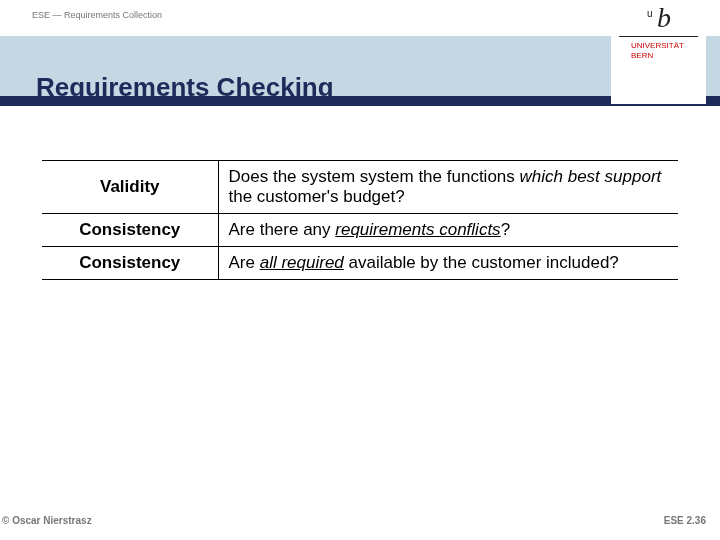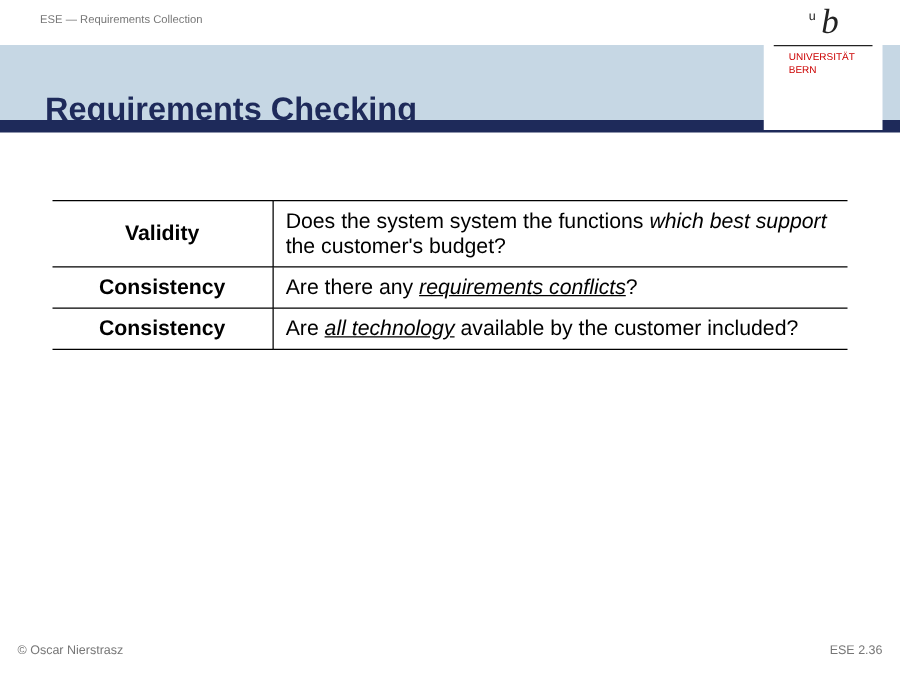--- a/index.html
+++ b/index.html
@@ -99,24 +99,25 @@
     font-weight: bold;
   }
   .hr-top td { border-top: 1.5px solid #000; }
   .hr-bot td { border-bottom: 1.5px solid #000; }
   .vr { border-right: 1.5px solid #000; }
   em.u { font-style: italic; text-decoration: underline; }
   em.i { font-style: italic; }
   .footer {
     position: absolute;
     bottom: 14px;
-    left: 14px;
+    left: 2px;
     right: 14px;
     font-size: 10px;
     color: #777;
+    font-weight: bold;
   }
   .footer .right { float: right; }
 </style>
 </head>
 <body>
 
 <div class="header-label">ESE — Requirements Collection</div>
 
 <div class="title-band"></div>
 <div class="title">Requirements Checking</div>
@@ -141,21 +142,21 @@
     </tr>
     <tr class="hr-bot">
       <td class="label vr">Consistency</td>
       <td>
         <span>Are there any </span><em class="u">requirements conflicts</em><span>?</span>
       </td>
     </tr>
     <tr class="hr-bot">
       <td class="label vr">Consistency</td>
       <td>
-        <span>Are </span><em class="u">all technology</em><span> available by the customer included?</span>
+        <span>Are </span><em class="u">all required</em><span> available by the customer included?</span>
       </td>
     </tr>
   </tbody>
     </table>
 </div>
 
 <div class="footer">
   <span>© Oscar Nierstrasz</span>
   <span class="right">ESE 2.36</span>
 </div>

